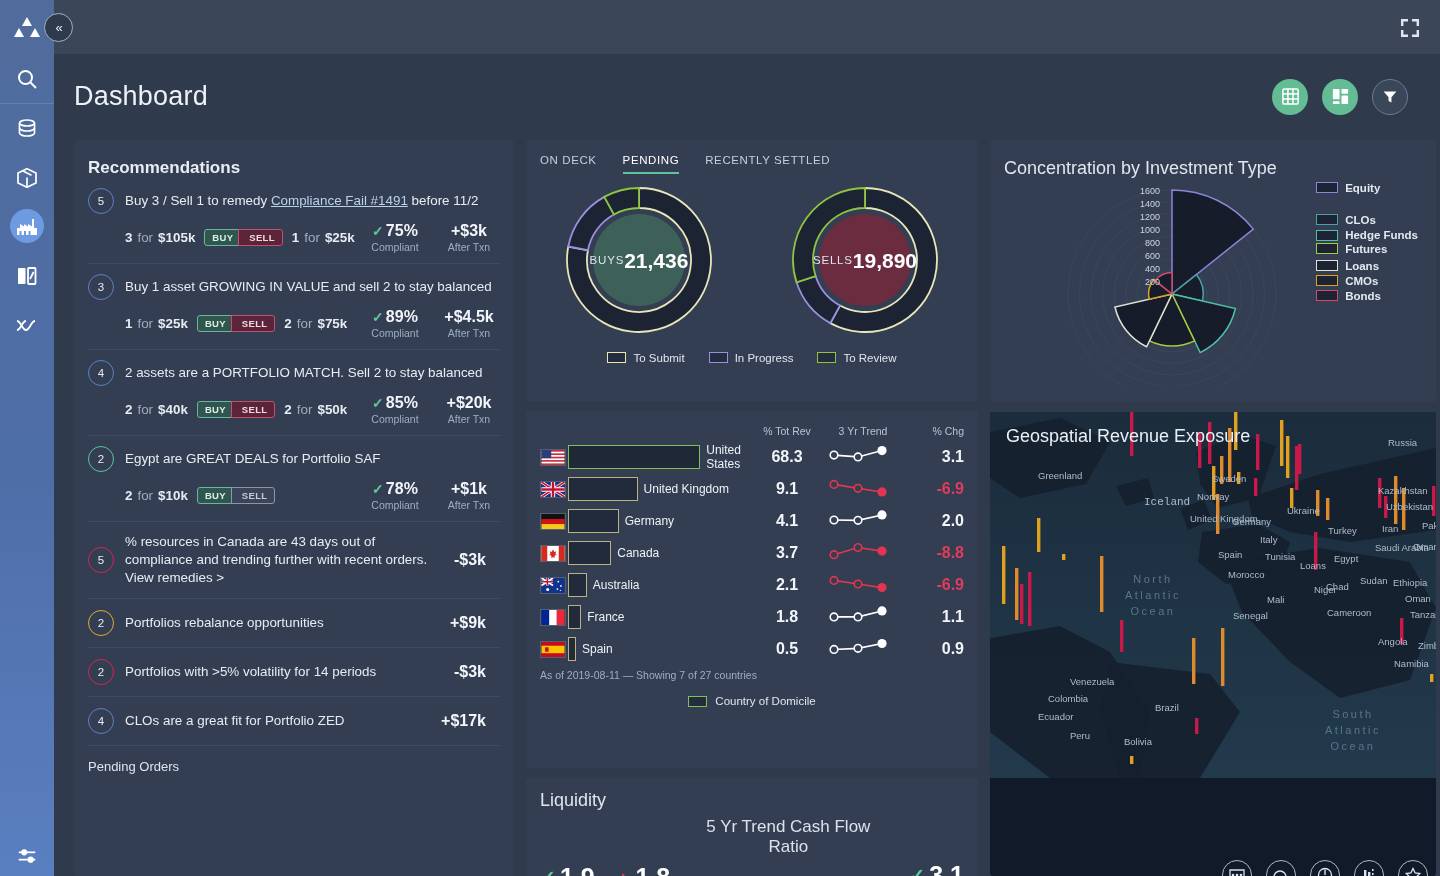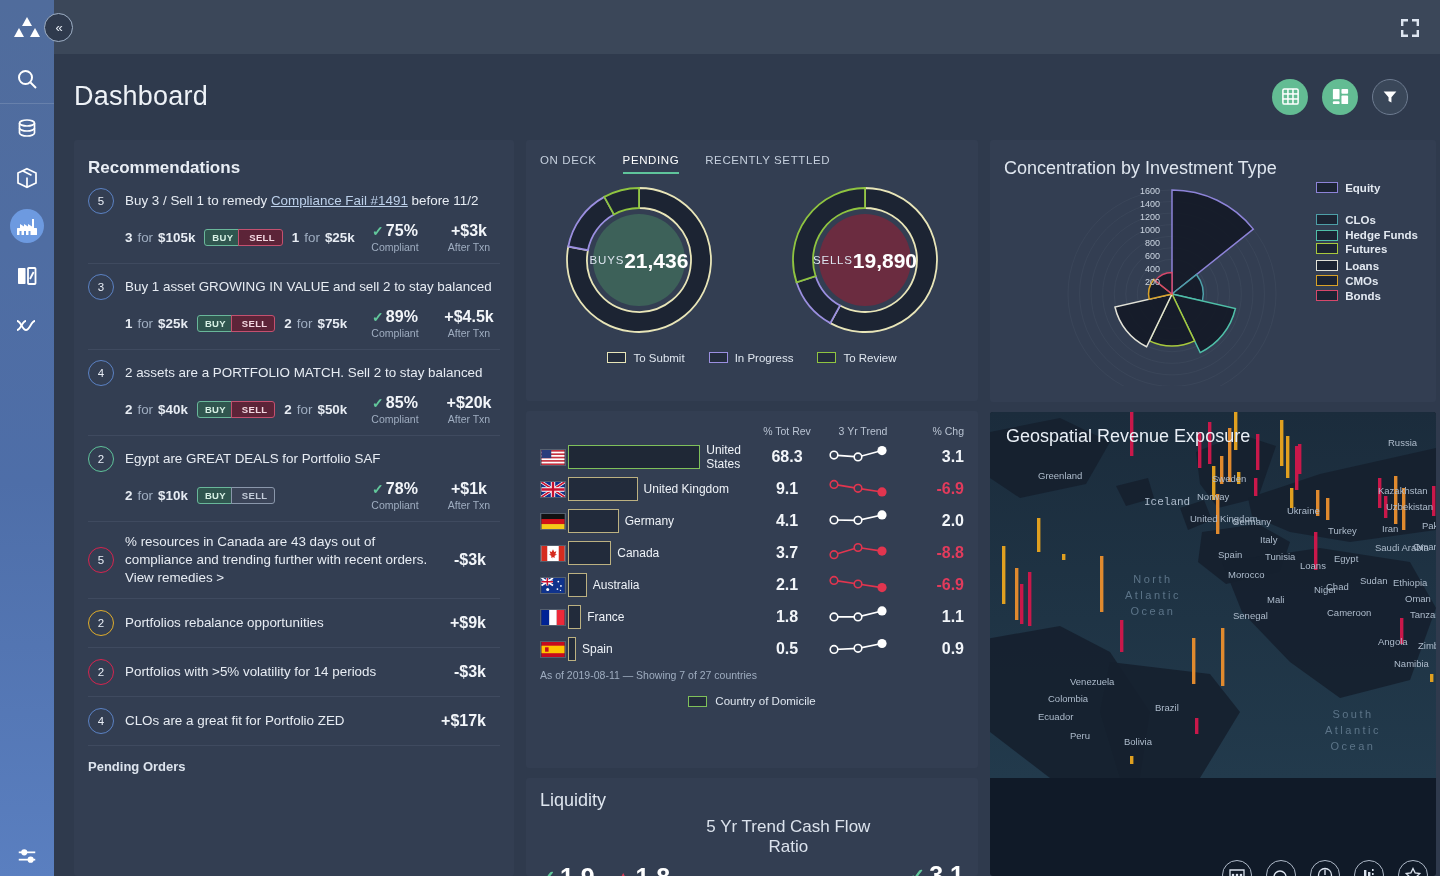--- a/index.html
+++ b/index.html
@@ -87,21 +87,21 @@
   .pill-sell{ background:#5c2438; border:1px solid #c4506f; color:#f3d8e1; border-radius:0 3px 3px 0; margin-left:-5px; padding-left:10px;}
   .pill-sell.off{ background:#3b4458; border-color:#8a97ab; color:#c3ccd9; }
   .rec-right { margin-left:auto; display:flex; gap:20px; align-items:flex-start; padding-right:4px;}
   .metric { text-align:center; min-width:54px;}
   .metric .big { font-size:16px; font-weight:700; color:#f2f5f9; white-space:nowrap;}
   .metric .big .chk { color:#62c79b; margin-right:2px; font-size:14px;}
   .metric .sub { font-size:10.5px; color:#9fadc0; margin-top:1px; }
   .rec-simple { display:flex; align-items:center; gap:11px; padding:11px 0; border-bottom:1px solid #3f4a5f;}
   .rec-simple .t { font-size:13.4px; color:#e7ecf3; line-height:1.35; }
   .rec-simple .v { margin-left:auto; font-size:16px; font-weight:700; color:#f2f5f9; padding-right:14px;}
-  .pending-orders { font-size:13px; color:#dde4ee; padding:13px 0 0 14px; font-weight:700;}
+  .pending-orders { font-size:13px; color:#dde4ee; padding:13px 0 0 14px; font-weight:400;}
 
   
   .tabs { display:flex; gap:26px; padding:14px 0 0 14px; }
   .tab { font-size:11.5px; letter-spacing:.6px; color:#c5cfdd; padding-bottom:6px; cursor:pointer; }
   .tab.active { color:#fff; border-bottom:2.5px solid #5fc49b; }
   .donuts { display:flex; justify-content:space-around; align-items:center; padding-top:6px; }
   .donut-wrap { position:relative; width:160px;height:160px;}
   .donut-label{ position:absolute; inset:0; display:flex;flex-direction:row;align-items:center;justify-content:center; pointer-events:none;}
   .donut-label .k{font-size:11.5px;letter-spacing:.8px;color:#dde5ef;}
   .donut-label .v{font-size:21px;font-weight:700;color:#fff;margin-top:2px;}

